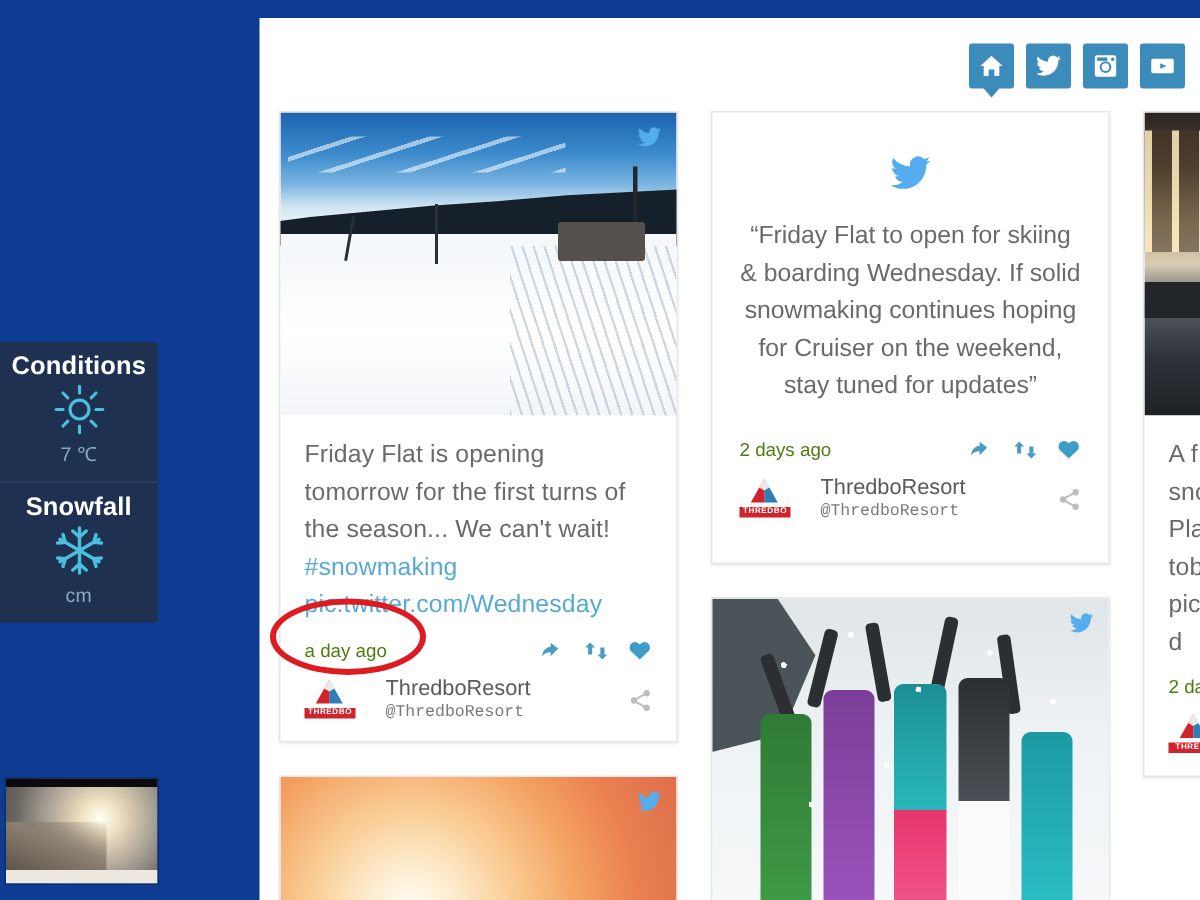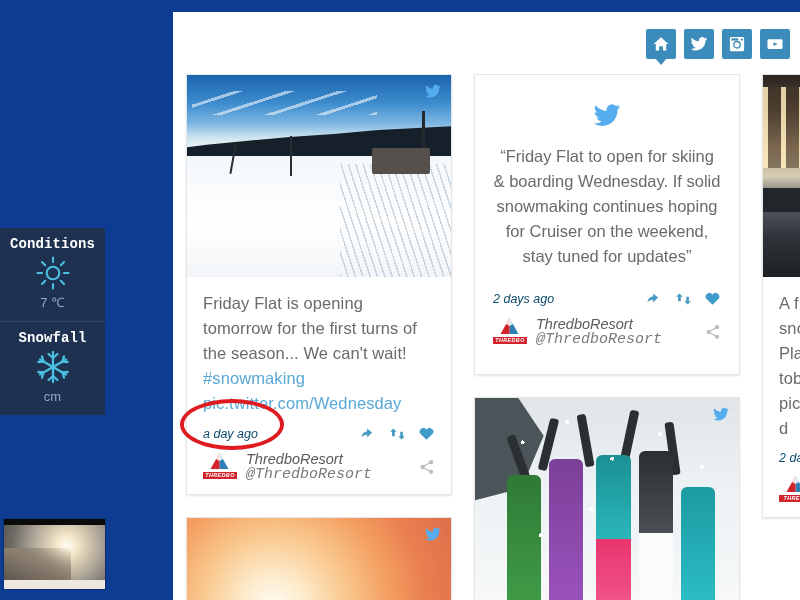--- a/index.html
+++ b/index.html
@@ -20,22 +20,22 @@
     z-index: 5;
   }
   .weather-block {
     position: relative;
     padding: 9px 4px 10px;
     text-align: center;
     border-bottom: 1px solid #2c4466;
   }
   .weather-block:last-child { border-bottom: none; }
   .wb-title {
-    color: #ffffff; font-size: 14px; font-weight: bold;
-    letter-spacing: .1px; line-height: 14px; font-family: Liberation Mono, monospace;
+    color: #ffffff; font-size: 17px; font-weight: bold;
+    letter-spacing: .1px; line-height: 14px;
   }
   .wb-icon { height: 44px; display: flex; align-items: center; justify-content: center; }
   .wb-value { color: #8fa8c4; font-size: 13px; line-height: 16px; letter-spacing: .2px; }
   .wb-arrow {
     position: absolute; right: 4px; top: 8px;
     width: 0; height: 0;
     border-left: 9px solid #c3cede;
     border-top: 6.5px solid transparent;
     border-bottom: 6.5px solid transparent;
   }
@@ -216,44 +216,44 @@
   .quote-card .card-body { padding: 20px 18px 27px; text-align: center; }
   .quote-bird { text-align: center; margin: 6px 0 10px; }
   .quote-text {
     color: #6a6a6a; font-size: 16.5px; line-height: 25px; text-align: center;
   }
 
   .meta-row {
     display: flex; align-items: center; justify-content: space-between;
     margin-top: 10px;
   }
-  .timestamp { color: #0c4a6e; font-size: 12.5px; font-style: italic; }
+  .timestamp { color: #4d7c0f; font-size: 12.5px; }
   .actions { display: flex; align-items: center; gap: 12px; }
   .actions svg { display: block; cursor: pointer; }
 
   .author-row {
     display: flex; align-items: center; justify-content: space-between;
     margin-top: 10px;
   }
-  .author-left { display: flex; align-items: flex-end; gap: 9px; font-style: italic; }
+  .author-left { display: flex; align-items: flex-end; gap: 20px; }
   .avatar { width: 34px; height: 30px; position: relative; flex: 0 0 34px; }
   .avatar .mtn {
     position: absolute; left: 3px; top: 0; width: 28px; height: 18px;
   }
   .avatar .wordmark {
     position: absolute; left: 0; bottom: 3px; width: 34px; height: 7px;
     background: #d0232b;
   }
   .avatar .wordmark span {
     display: block; color: #fff; font-size: 5.4px; font-weight: bold;
     letter-spacing: .4px; text-align: center; line-height: 7px;
     font-family: "Liberation Sans", sans-serif;
   }
   .author-name { color: #5a5a5a; font-size: 14.5px; line-height: 17px; }
-  .author-handle { color: #7a7a7a; font-size: 15px; line-height: 14px;
+  .author-handle { color: #7a7a7a; font-size: 11px; line-height: 14px;
     font-family: "Liberation Mono", monospace; }
 
   
   .annot-ellipse {
     position: absolute; left: 180px; top: 399px;
     width: 104px; height: 51px;
     border: 4px solid #dd1b20; border-radius: 50%;
     z-index: 50; pointer-events: none;
   }
 </style>

